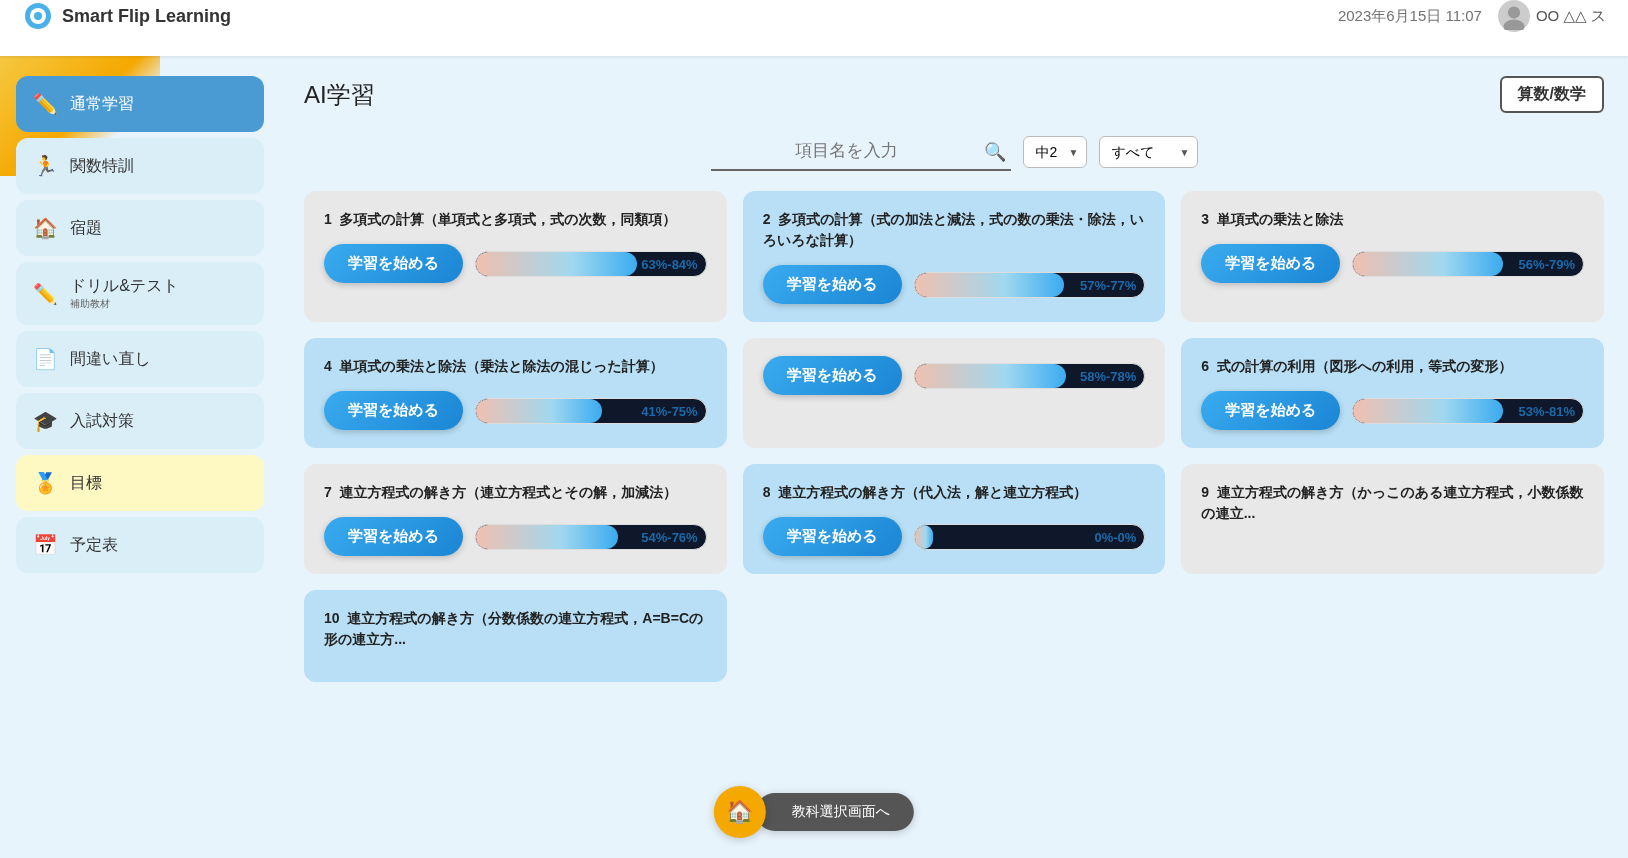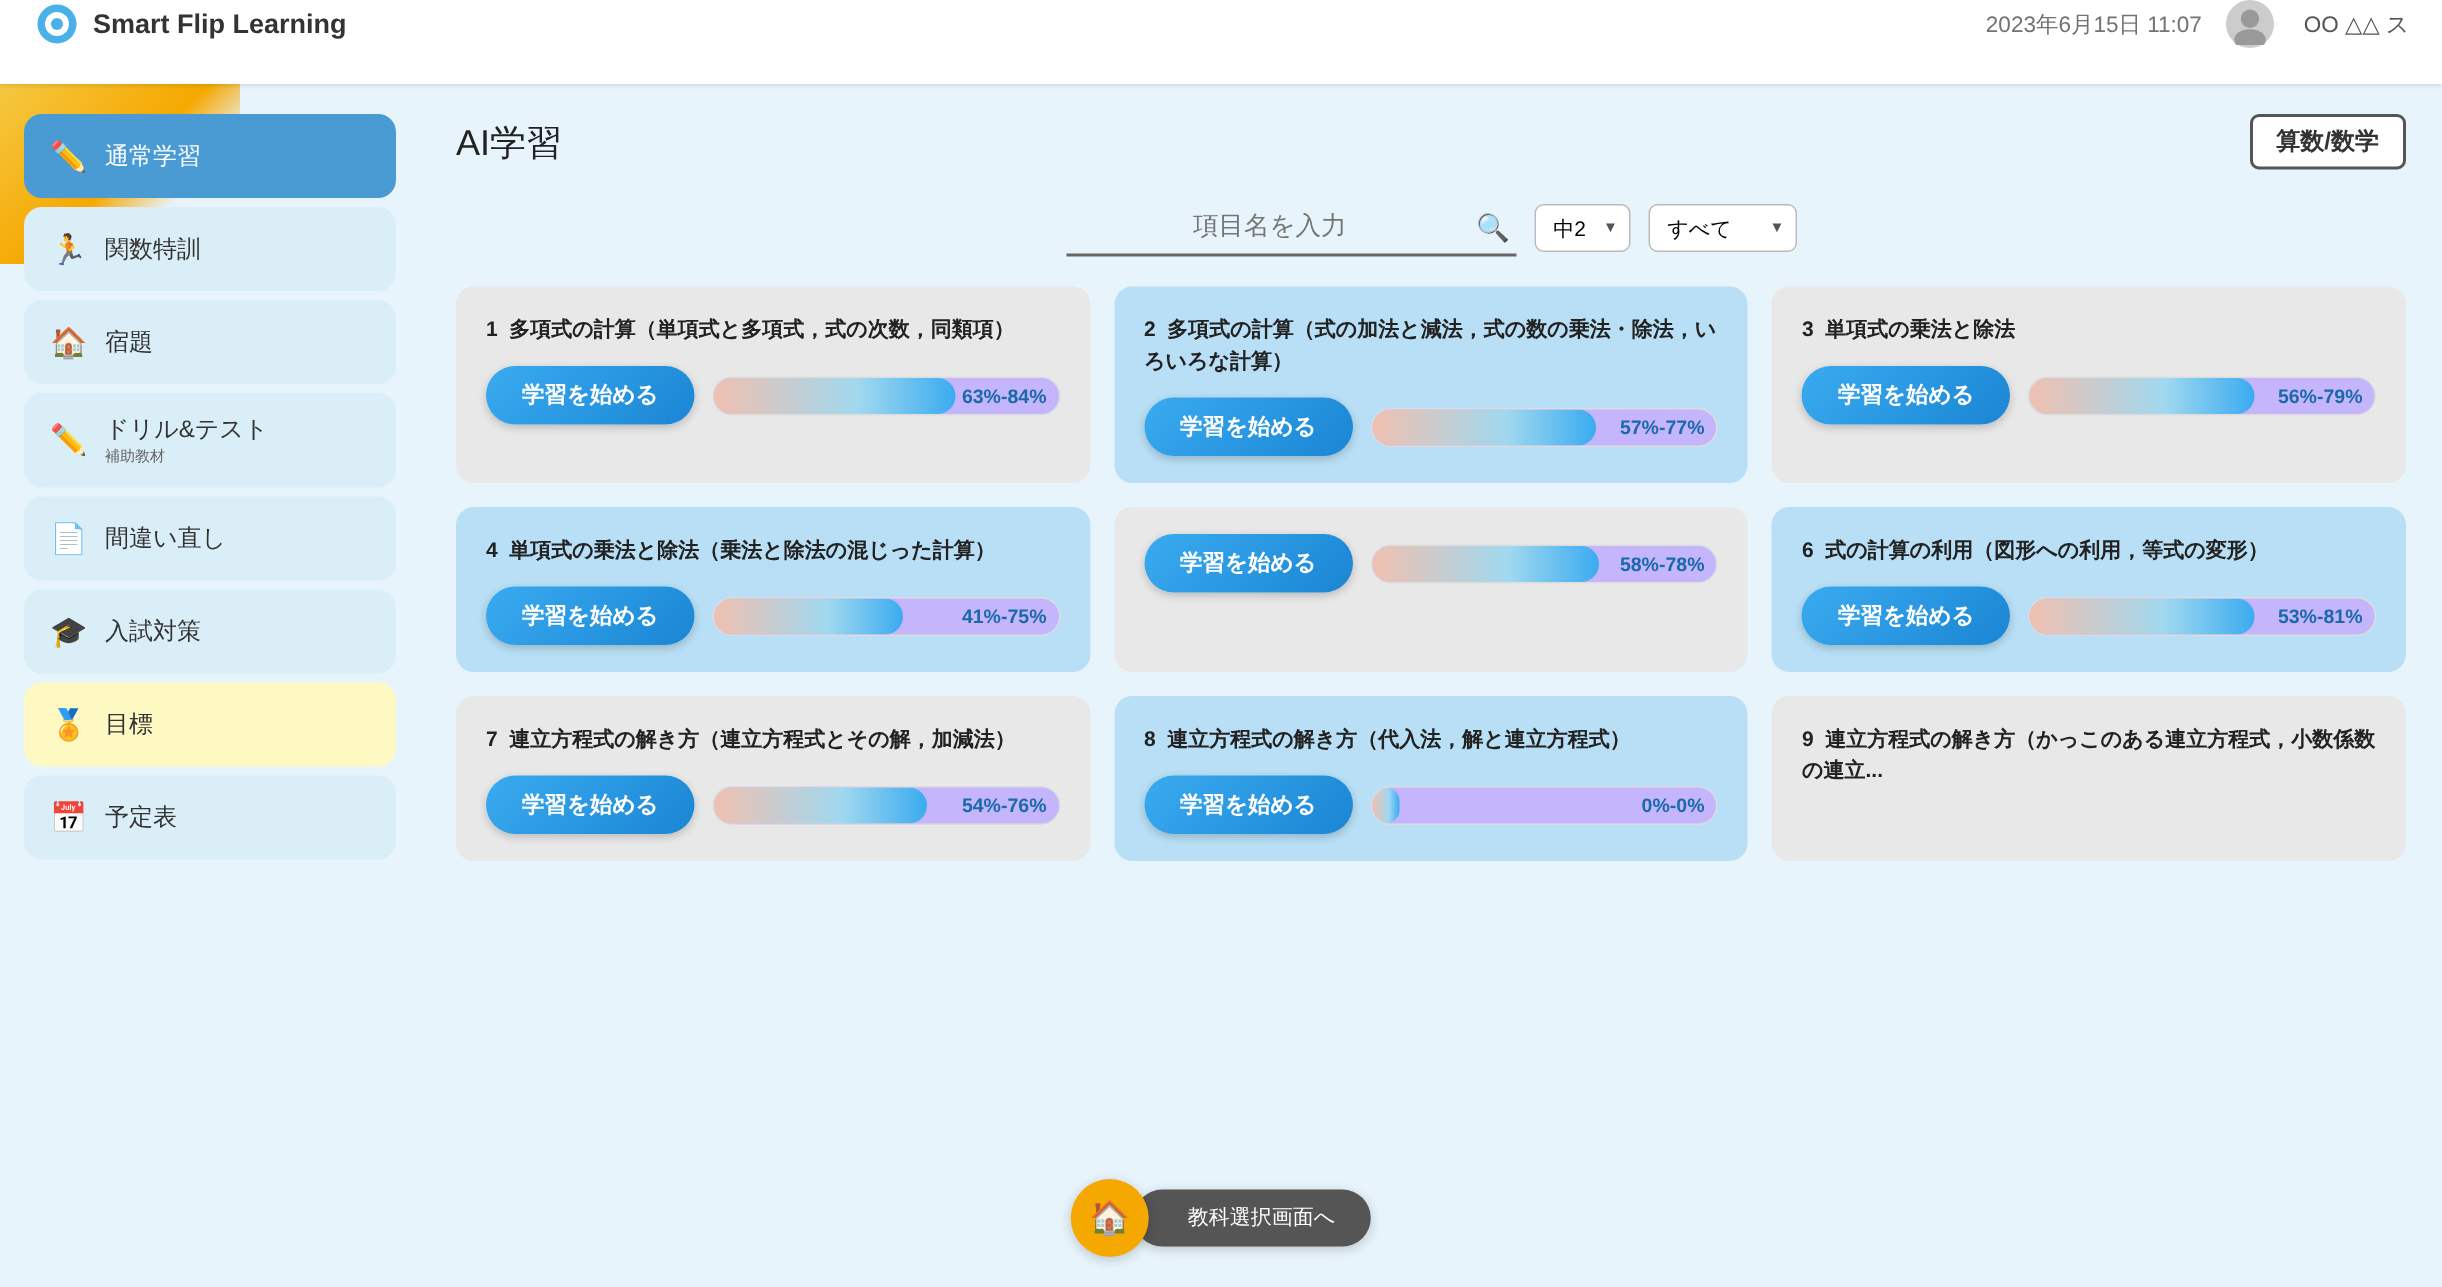--- a/index.html
+++ b/index.html
@@ -42,21 +42,21 @@
       align-items: center;
       gap: 16px;
     }
     .header-datetime {
       font-size: 15px;
       color: #737373;
     }
     .header-user {
       display: flex;
       align-items: center;
-      gap: 20px;
+      gap: 6px;
       font-size: 15px;
       color: #555;
     }
     .avatar-icon {
       width: 32px;
       height: 32px;
       background: #ccc;
       border-radius: 50%;
       display: flex;
       align-items: center;
@@ -252,21 +252,21 @@
       padding: 10px 24px;
       font-size: 15px;
       font-weight: 600;
       cursor: pointer;
       white-space: nowrap;
       box-shadow: 0 2px 6px rgba(0,0,0,0.2);
     }
     .progress-bar-wrapper {
       flex: 1;
       height: 26px;
-      background: #c4b5fd;
+      background: #0f172a;
       border-radius: 13px;
       position: relative;
       overflow: hidden;
       border: 1px solid #ddd;
     }
     .progress-bar-fill {
       height: 100%;
       background: linear-gradient(90deg, #f0c0b0 0%, #a0d8ef 60%, #3aabf0 100%);
       border-radius: 13px;
       position: relative;
@@ -489,20 +489,23 @@
           <button class="start-btn">学習を始める</button>
           <div class="progress-bar-wrapper">
             <div class="progress-bar-fill" style="width:8%"></div>
             <span class="progress-label">0%-0%</span>
           </div>
         </div>
       </div>
         <div class="card">
         <div class="card-title">9&nbsp;&nbsp;連立方程式の解き方（かっこのある連立方程式，小数係数の連立...</div>
       </div>
+        <div class="card blue">
+        <div class="card-title">10&nbsp;&nbsp;連立方程式の解き方（分数係数の連立方程式，A=B=Cの形の連立方...</div>
+      </div>
       </div>
 
   </div>
 </div>
 
 <div class="bottom-nav">
   <div class="home-btn">🏠</div>
   <div class="subject-nav-btn">教科選択画面へ</div>
 </div>
 

